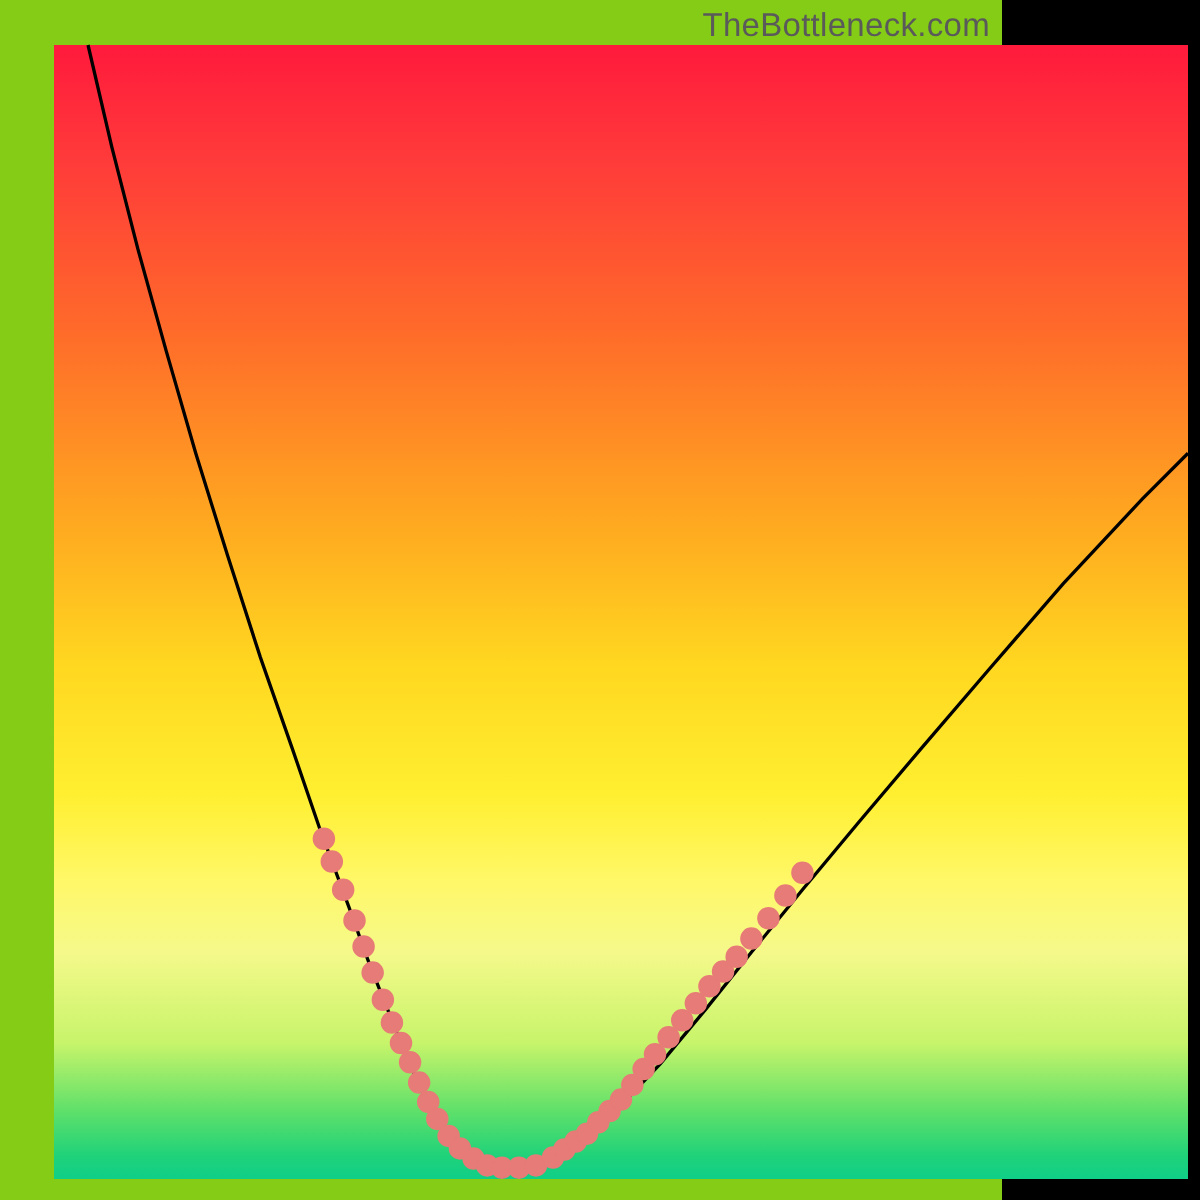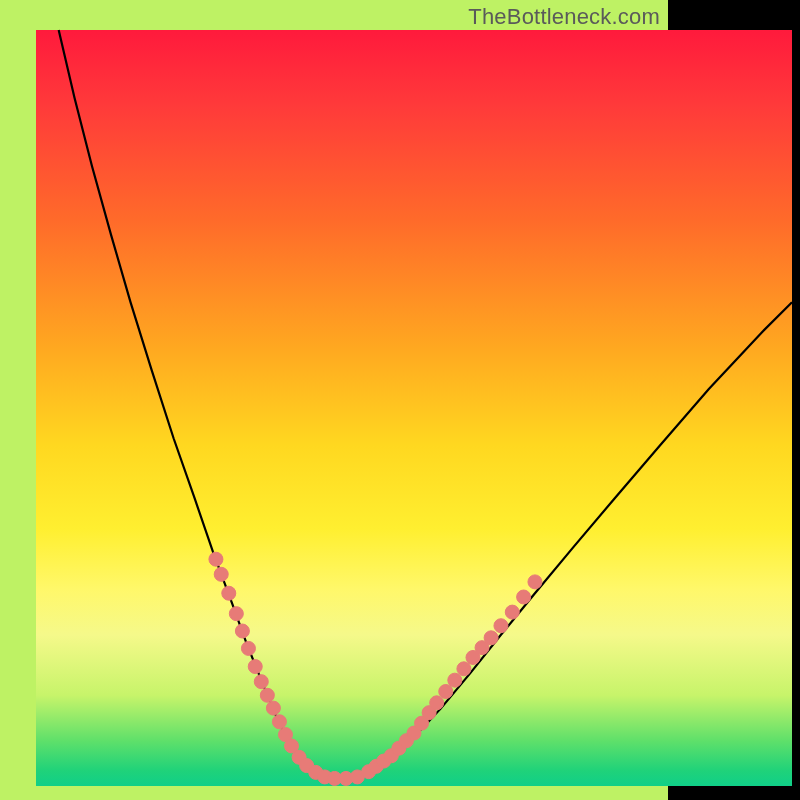--- a/index.html
+++ b/index.html
@@ -10,21 +10,21 @@
     background: #000;
     overflow: hidden;
     font-family: Arial, Helvetica, sans-serif;
   }
   .frame {
     position: absolute;
     top: 0;
     left: 0;
     width: 668px;
     height: 800px;
-    background: #bef264;
+    background: #84cc16;
   }
   .plot {
     position: absolute;
     
     left: 36px;
     top: 30px;
     width: 756px;
     height: 756px;
     
     background: linear-gradient(

